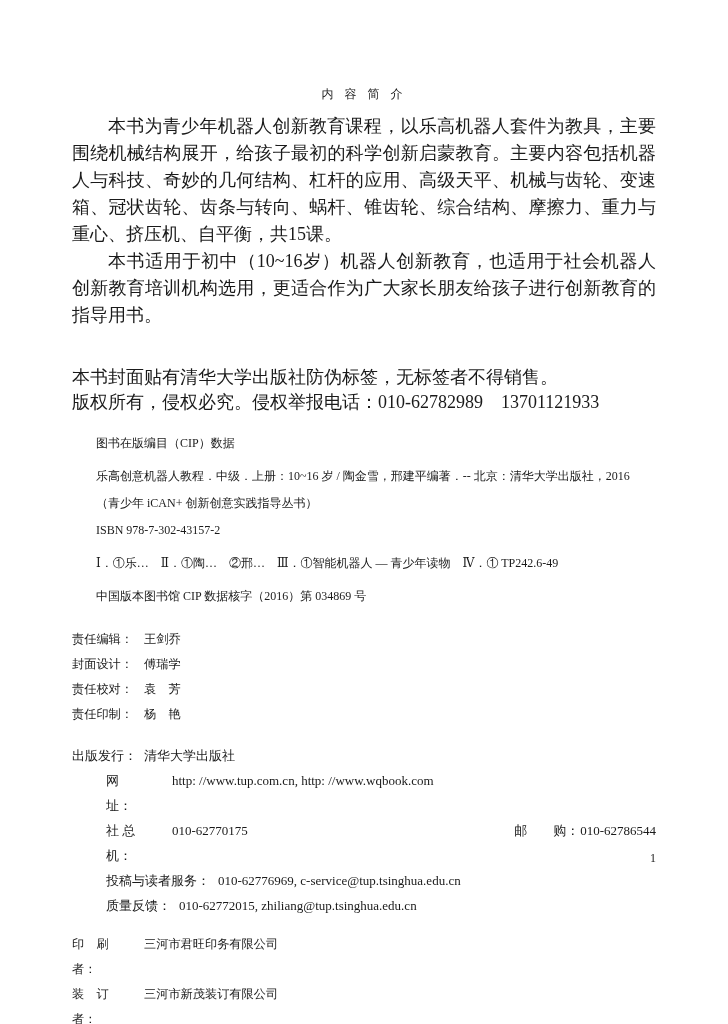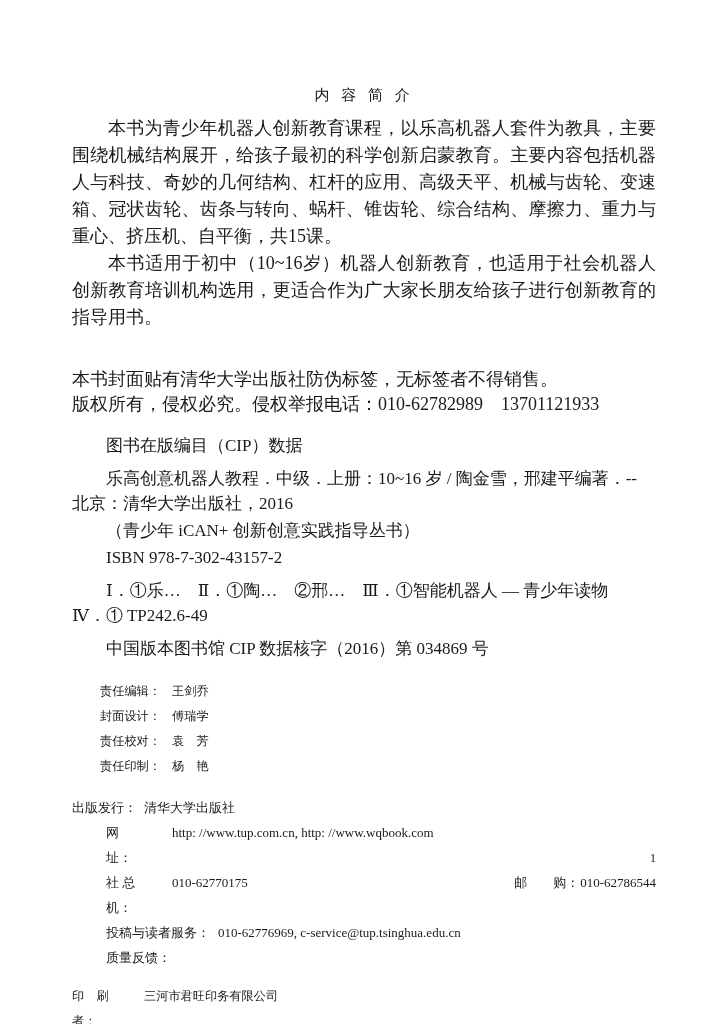--- a/index.html
+++ b/index.html
@@ -26,21 +26,21 @@
   .content {
     position: absolute;
     left: 72px;
     top: 86px;
     width: 584px;
   }
 
   
   .section-title {
     text-align: center;
-    font-size: 15px;
+    font-size: 12px;
     letter-spacing: 4px;
     margin-bottom: 10px;
     font-weight: normal;
   }
   .para {
     font-size: 18px;
     line-height: 27px;
     text-align: justify;
     text-justify: inter-ideograph;
     margin: 0;
@@ -53,40 +53,39 @@
   .notice {
     margin-top: 36px;
     font-size: 18px;
     line-height: 25px;
   }
   .notice div { margin: 0; }
 
   
   .cip {
     margin-top: 16px;
-    font-size: 17px;
+    font-size: 12px;
     line-height: 25px;
   }
   .cip .cip-head {
     text-indent: 2em;
     margin-bottom: 6px;
   }
   .cip .cip-line {
     text-indent: 2em;
     margin-bottom: 2px;
   }
   .cip .cip-line.tight { margin-bottom: 2px; }
   .cip .cip-gap { margin-top: 8px; }
 
   
   .staff {
     margin-top: 18px;
     font-size: 12.2px;
     line-height: 25px;
-    margin-left: 28px;
   }
   .staff-row {
     display: flex;
   }
   .staff-label {
     width: 72px;
     flex: 0 0 72px;
     letter-spacing: 0px;
   }
   .staff-val { flex: 1; }
@@ -203,20 +202,21 @@
         </div>
       </div>
 
       <div class="pub-row indent-sub">
         <div>投稿与读者服务：</div>
         <div>010-62776969, c-service@tup.tsinghua.edu.cn</div>
       </div>
 
       <div class="pub-row indent-sub">
         <div>质量反馈：</div>
+        <div>010-62772015, zhiliang@tup.tsinghua.edu.cn</div>
       </div>
     </div>
 
     <div class="specs">
       <div class="spec-row">
         <div class="spec-label">印　刷　者：</div>
         <div class="spec-val">三河市君旺印务有限公司</div>
       </div>
       <div class="spec-row">
         <div class="spec-label">装　订　者：</div>

